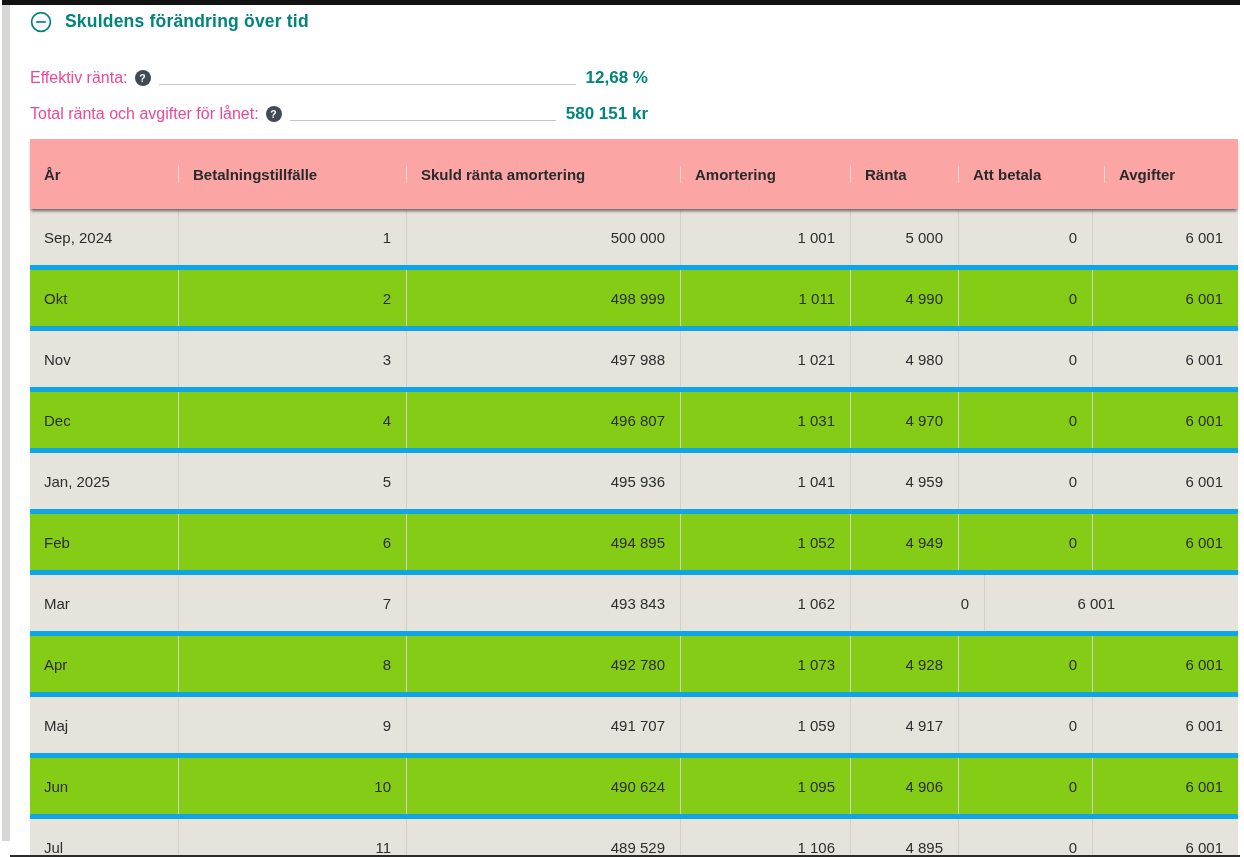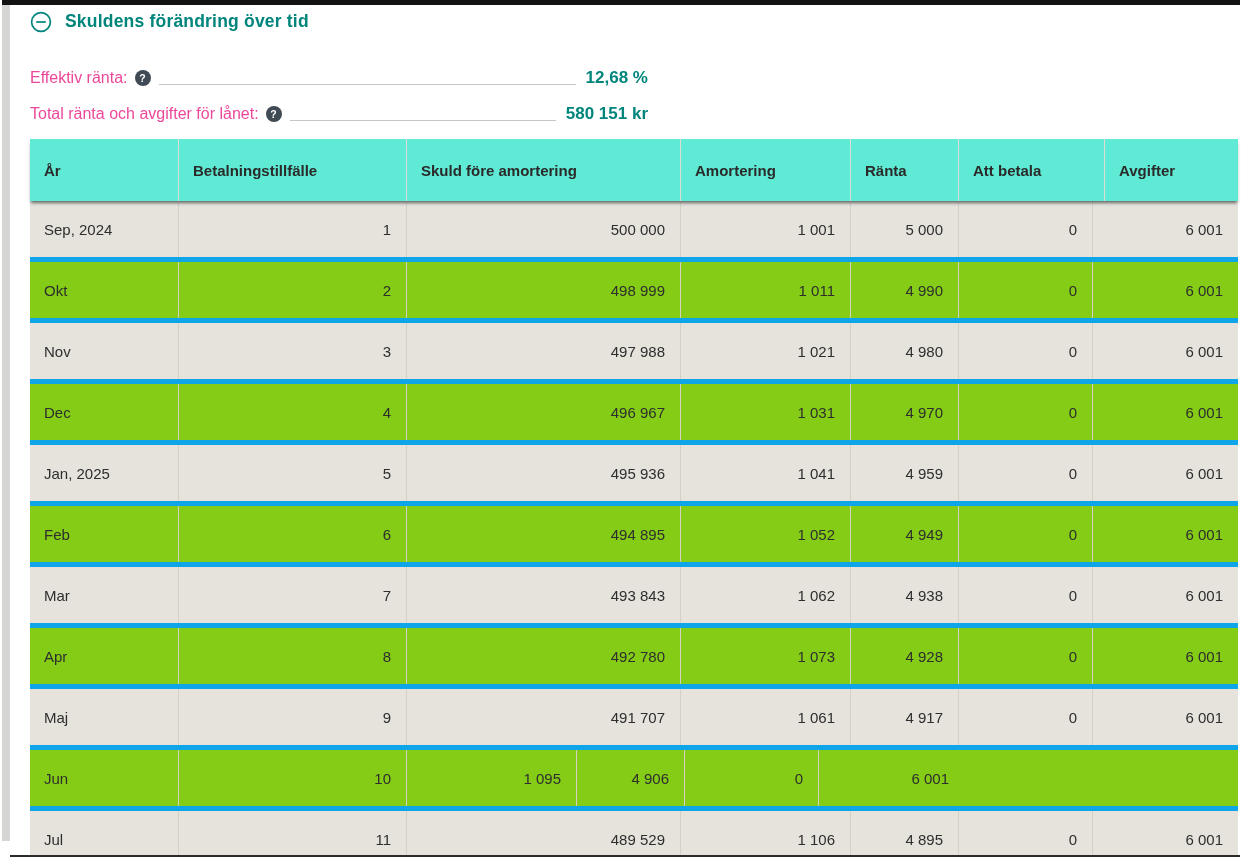--- a/index.html
+++ b/index.html
@@ -31,22 +31,22 @@
     background:#3f4a54; color:#ffffff; border-radius:50%;
     font-size:10.5px; font-weight:bold; line-height:16px; text-align:center;
     cursor:pointer;
   }
   .leader { flex:1; height:0; border-bottom:1px solid #c9c6c1; margin:0 10px 0 8px; align-self:flex-end; margin-bottom:4px; }
   .summary-value { font-size:17px; font-weight:bold; color:#00857c; white-space:nowrap;text-align:right; }
 
   
   .table { margin:7px 0 0 20px; width:1208px; }
   .row { display:flex; width:1208px; }
-  .thead { height:62px; background:#5eead4; position:relative; z-index:2;
-           box-shadow:0 3px 3px -1px rgba(60,60,60,.75); }
+  .thead { height:70px; background:#fca5a5; position:relative; z-index:2;
+           box-shadow:0 3px 3px -1px rgba(60,60,60,.75);align-items:center; }
   .tbody .row { height:61px; border-bottom:5px solid #0ea5e9; }
   .tbody .row.dark  { background:#e5e3dc; }
   .tbody .row.light { background:#84cc16; }
 
   .cell { display:flex; align-items:center; padding:0 14px; flex:none; overflow:hidden; }
   .hcell { font-size:15px; font-weight:bold; color:#2a2a2a; }
   .bcell { font-size:15px; color:#2e2e2e; }
   .cell.num { justify-content:flex-end; padding-right:15px; }
   .thead .cell + .cell { border-left:1px solid #dedbd4; }
   .tbody .cell + .cell { border-left:1px solid #d3d1c6; }
@@ -84,21 +84,21 @@
       <span class="qicon">?</span>
       <span class="leader"></span>
       <span class="summary-value">580 151 kr</span>
     </div>
   </div>
 
   <div class="table">
     <div class="row thead">
         <div class="cell hcell c0">År</div>
         <div class="cell hcell c1">Betalningstillfälle</div>
-        <div class="cell hcell c2">Skuld före amortering</div>
+        <div class="cell hcell c2">Skuld ränta amortering</div>
         <div class="cell hcell c3">Amortering</div>
         <div class="cell hcell c4">Ränta</div>
         <div class="cell hcell c6">Att betala</div>
         <div class="cell hcell c5">Avgifter</div>
       </div>
     <div class="tbody">
         <div class="row dark">
           <div class="cell bcell c0">Sep, 2024</div>
           <div class="cell bcell c1 num">1</div>
           <div class="cell bcell c2 num">500 000</div>
@@ -121,21 +121,21 @@
           <div class="cell bcell c1 num">3</div>
           <div class="cell bcell c2 num">497 988</div>
           <div class="cell bcell c3 num">1 021</div>
           <div class="cell bcell c4 num">4 980</div>
           <div class="cell bcell c5 num">0</div>
           <div class="cell bcell c6 num">6 001</div>
         </div>
         <div class="row light">
           <div class="cell bcell c0">Dec</div>
           <div class="cell bcell c1 num">4</div>
-          <div class="cell bcell c2 num">496 967</div>
+          <div class="cell bcell c2 num">496 807</div>
           <div class="cell bcell c3 num">1 031</div>
           <div class="cell bcell c4 num">4 970</div>
           <div class="cell bcell c5 num">0</div>
           <div class="cell bcell c6 num">6 001</div>
         </div>
         <div class="row dark">
           <div class="cell bcell c0">Jan, 2025</div>
           <div class="cell bcell c1 num">5</div>
           <div class="cell bcell c2 num">495 936</div>
           <div class="cell bcell c3 num">1 041</div>
@@ -150,45 +150,45 @@
           <div class="cell bcell c3 num">1 052</div>
           <div class="cell bcell c4 num">4 949</div>
           <div class="cell bcell c5 num">0</div>
           <div class="cell bcell c6 num">6 001</div>
         </div>
         <div class="row dark">
           <div class="cell bcell c0">Mar</div>
           <div class="cell bcell c1 num">7</div>
           <div class="cell bcell c2 num">493 843</div>
           <div class="cell bcell c3 num">1 062</div>
-          <div class="cell bcell c4 num">4 938</div>
           <div class="cell bcell c5 num">0</div>
           <div class="cell bcell c6 num">6 001</div>
         </div>
         <div class="row light">
           <div class="cell bcell c0">Apr</div>
           <div class="cell bcell c1 num">8</div>
           <div class="cell bcell c2 num">492 780</div>
           <div class="cell bcell c3 num">1 073</div>
           <div class="cell bcell c4 num">4 928</div>
           <div class="cell bcell c5 num">0</div>
           <div class="cell bcell c6 num">6 001</div>
         </div>
         <div class="row dark">
           <div class="cell bcell c0">Maj</div>
           <div class="cell bcell c1 num">9</div>
           <div class="cell bcell c2 num">491 707</div>
-          <div class="cell bcell c3 num">1 061</div>
+          <div class="cell bcell c3 num">1 059</div>
           <div class="cell bcell c4 num">4 917</div>
           <div class="cell bcell c5 num">0</div>
           <div class="cell bcell c6 num">6 001</div>
         </div>
         <div class="row light">
           <div class="cell bcell c0">Jun</div>
           <div class="cell bcell c1 num">10</div>
+          <div class="cell bcell c2 num">490 624</div>
           <div class="cell bcell c3 num">1 095</div>
           <div class="cell bcell c4 num">4 906</div>
           <div class="cell bcell c5 num">0</div>
           <div class="cell bcell c6 num">6 001</div>
         </div>
         <div class="row dark">
           <div class="cell bcell c0">Jul</div>
           <div class="cell bcell c1 num">11</div>
           <div class="cell bcell c2 num">489 529</div>
           <div class="cell bcell c3 num">1 106</div>

